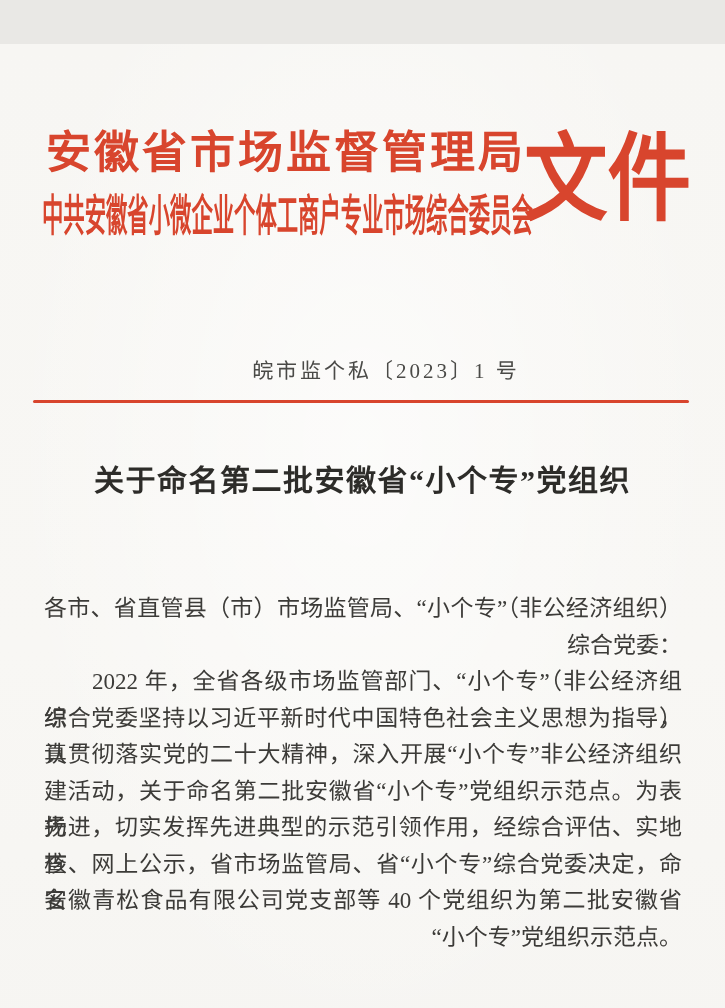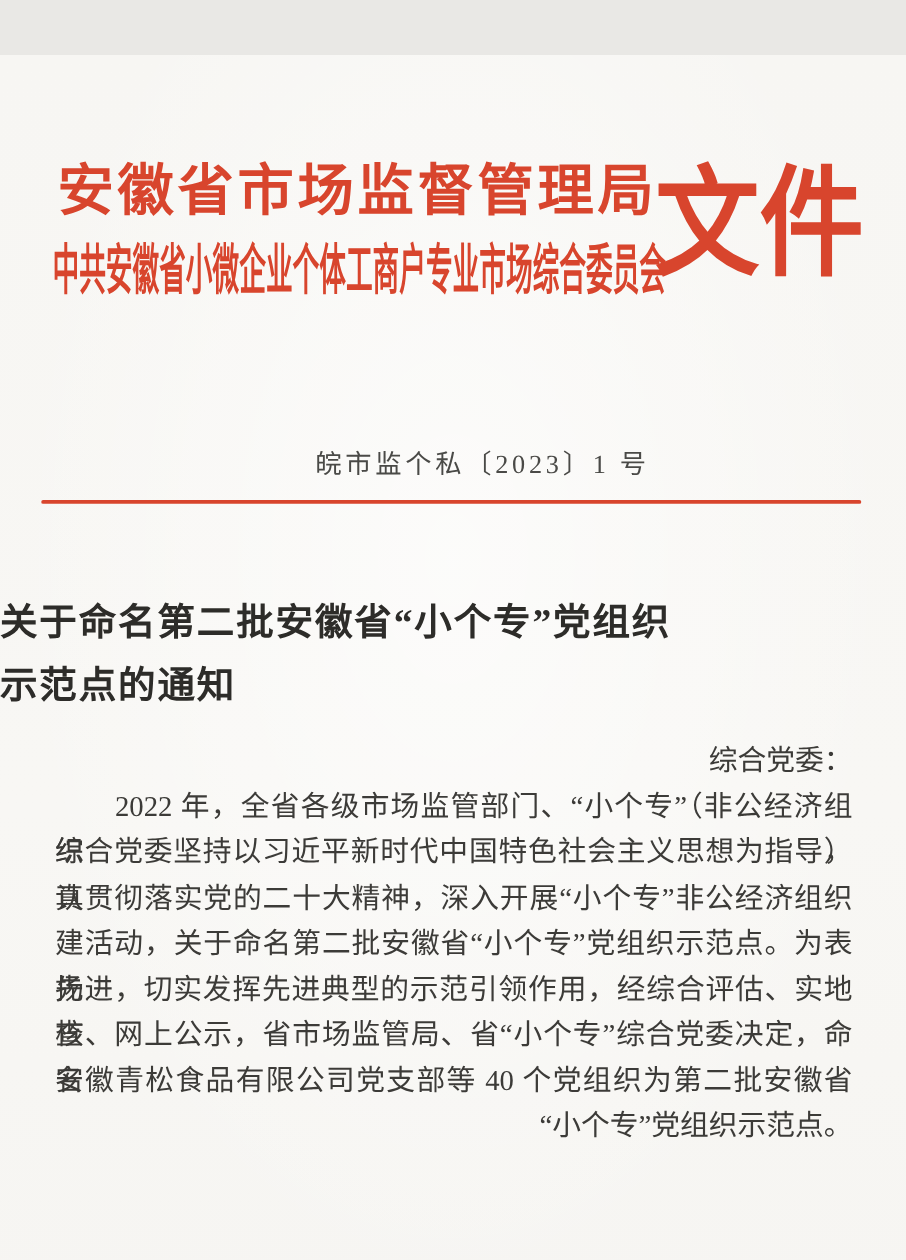--- a/index.html
+++ b/index.html
@@ -49,22 +49,22 @@
     color:#4a4a47;letter-spacing:3px;white-space:nowrap;padding-left:47px;
   }
   .red-rule{
     position:absolute;left:33px;top:356px;
     width:656px;height:3px;
     background:var(--accent);
     border-radius:2px;
   }
   
   .title{
-    position:absolute;left:0;right:0;top:430px;
-    color:#2d2c29;
+    position:absolute;left:0;right:0;top:412px;
+    text-align:center;color:#2d2c29;
     font-size:30px;line-height:50px;font-weight:bold;
     letter-spacing:1.5px;
   }
   
   .body-text{
     position:absolute;left:44px;top:547px;width:638px;
     font-size:23px;line-height:36.5px;
     color:var(--ink);
   }
   .bline{
@@ -85,24 +85,24 @@
   <div class="agency-line1">安徽省市场监督管理局</div>
   <div class="agency-line2">中共安徽省小微企业个体工商户专业市场综合委员会</div>
   <div class="doc-type">文件</div>
 
   <div class="doc-number">皖市监个私〔2023〕1 号</div>
 
   <div class="red-rule"></div>
 
   <div class="title">
     <div>关于命名第二批安徽省“小个专”党组织</div>
-    <div>示范点的通知</div>
   </div>
 
   <div class="body-text">
+    <div class="bline jst">各市、省直管县（市）市场监管局、“小个专”（非公经济组织）</div>
     <div class="bline">综合党委：</div>
     <div class="bline jst">　　2022 年，全省各级市场监管部门、“小个专”（非公经济组织）</div>
     <div class="bline jst">综合党委坚持以习近平新时代中国特色社会主义思想为指导，认</div>
     <div class="bline jst">真贯彻落实党的二十大精神，深入开展“小个专”非公经济组织</div>
     <div class="bline jst">建活动，关于命名第二批安徽省“小个专”党组织示范点。为表扬</div>
     <div class="bline jst">先进，切实发挥先进典型的示范引领作用，经综合评估、实地核</div>
     <div class="bline jst">查、网上公示，省市场监管局、省“小个专”综合党委决定，命名</div>
     <div class="bline jst">安徽青松食品有限公司党支部等 40 个党组织为第二批安徽省</div>
     <div class="bline">“小个专”党组织示范点。</div>
   </div>

